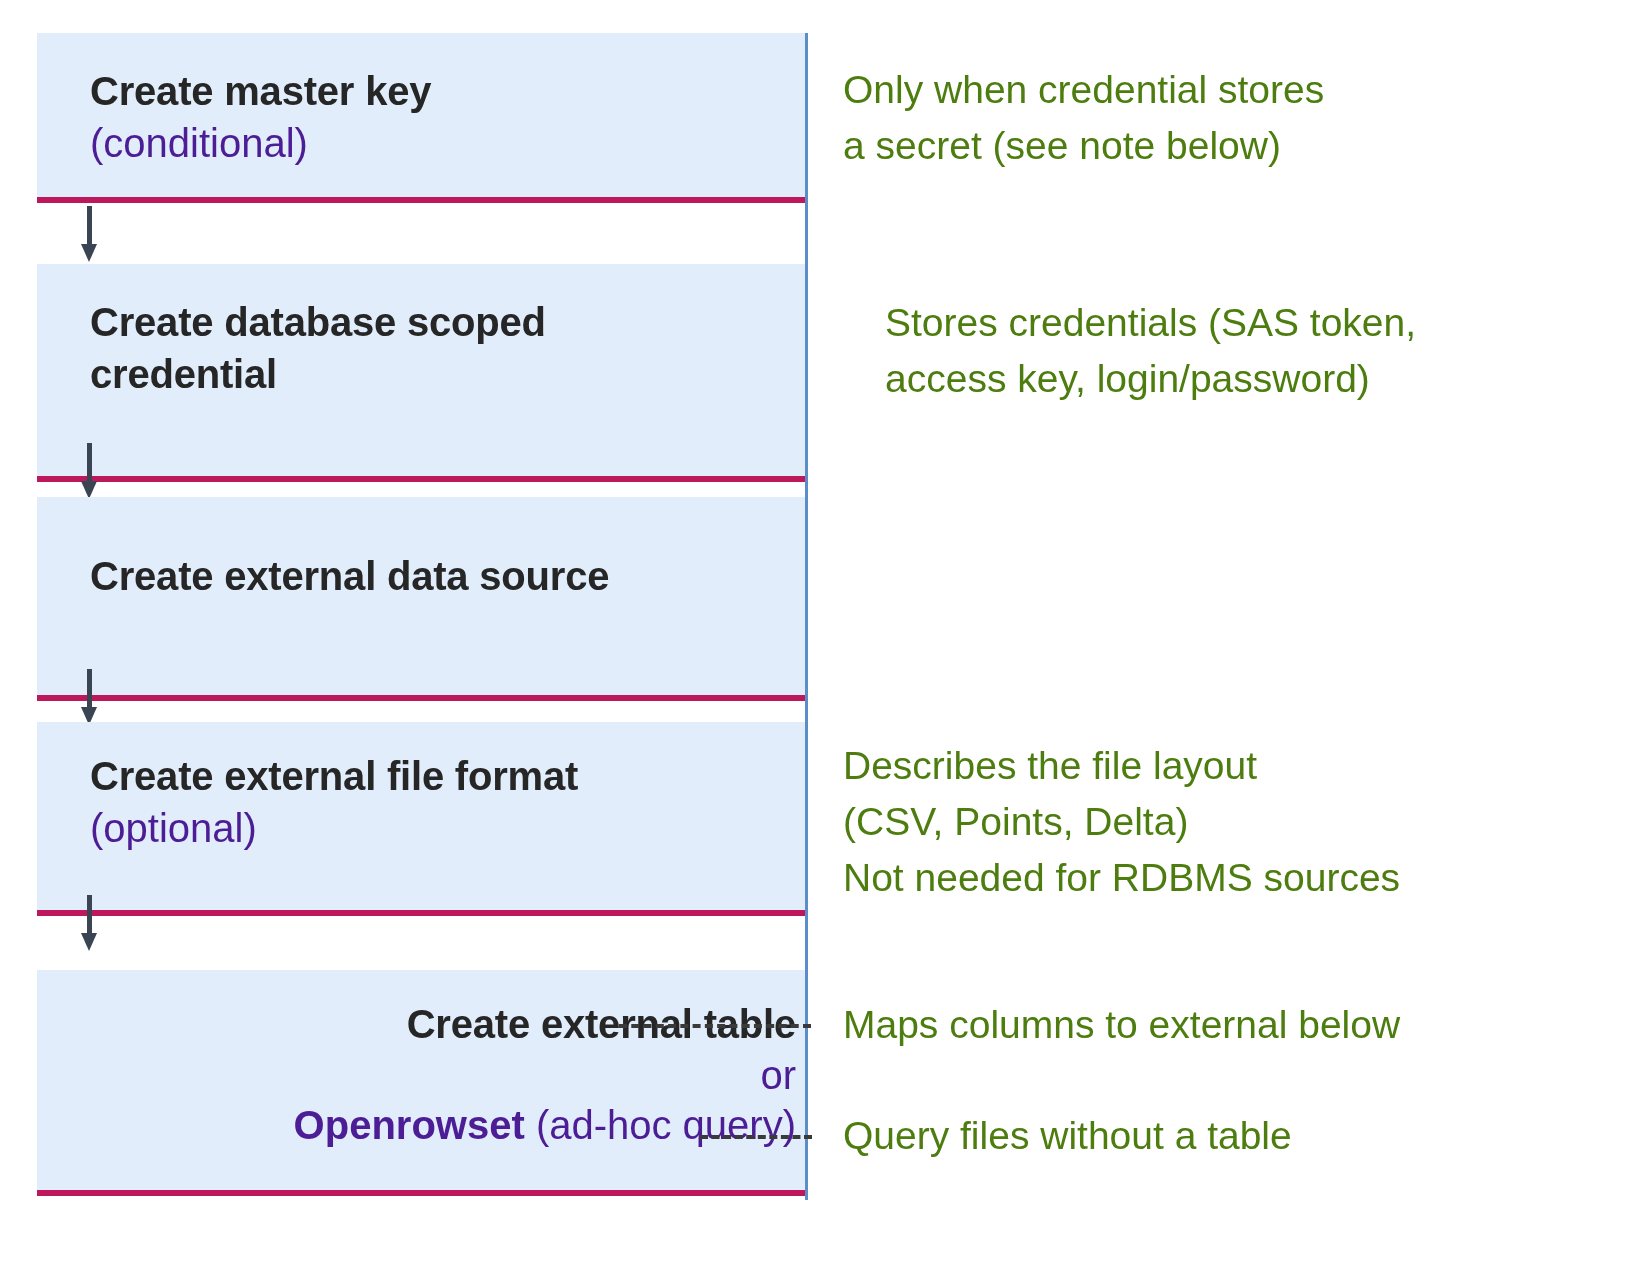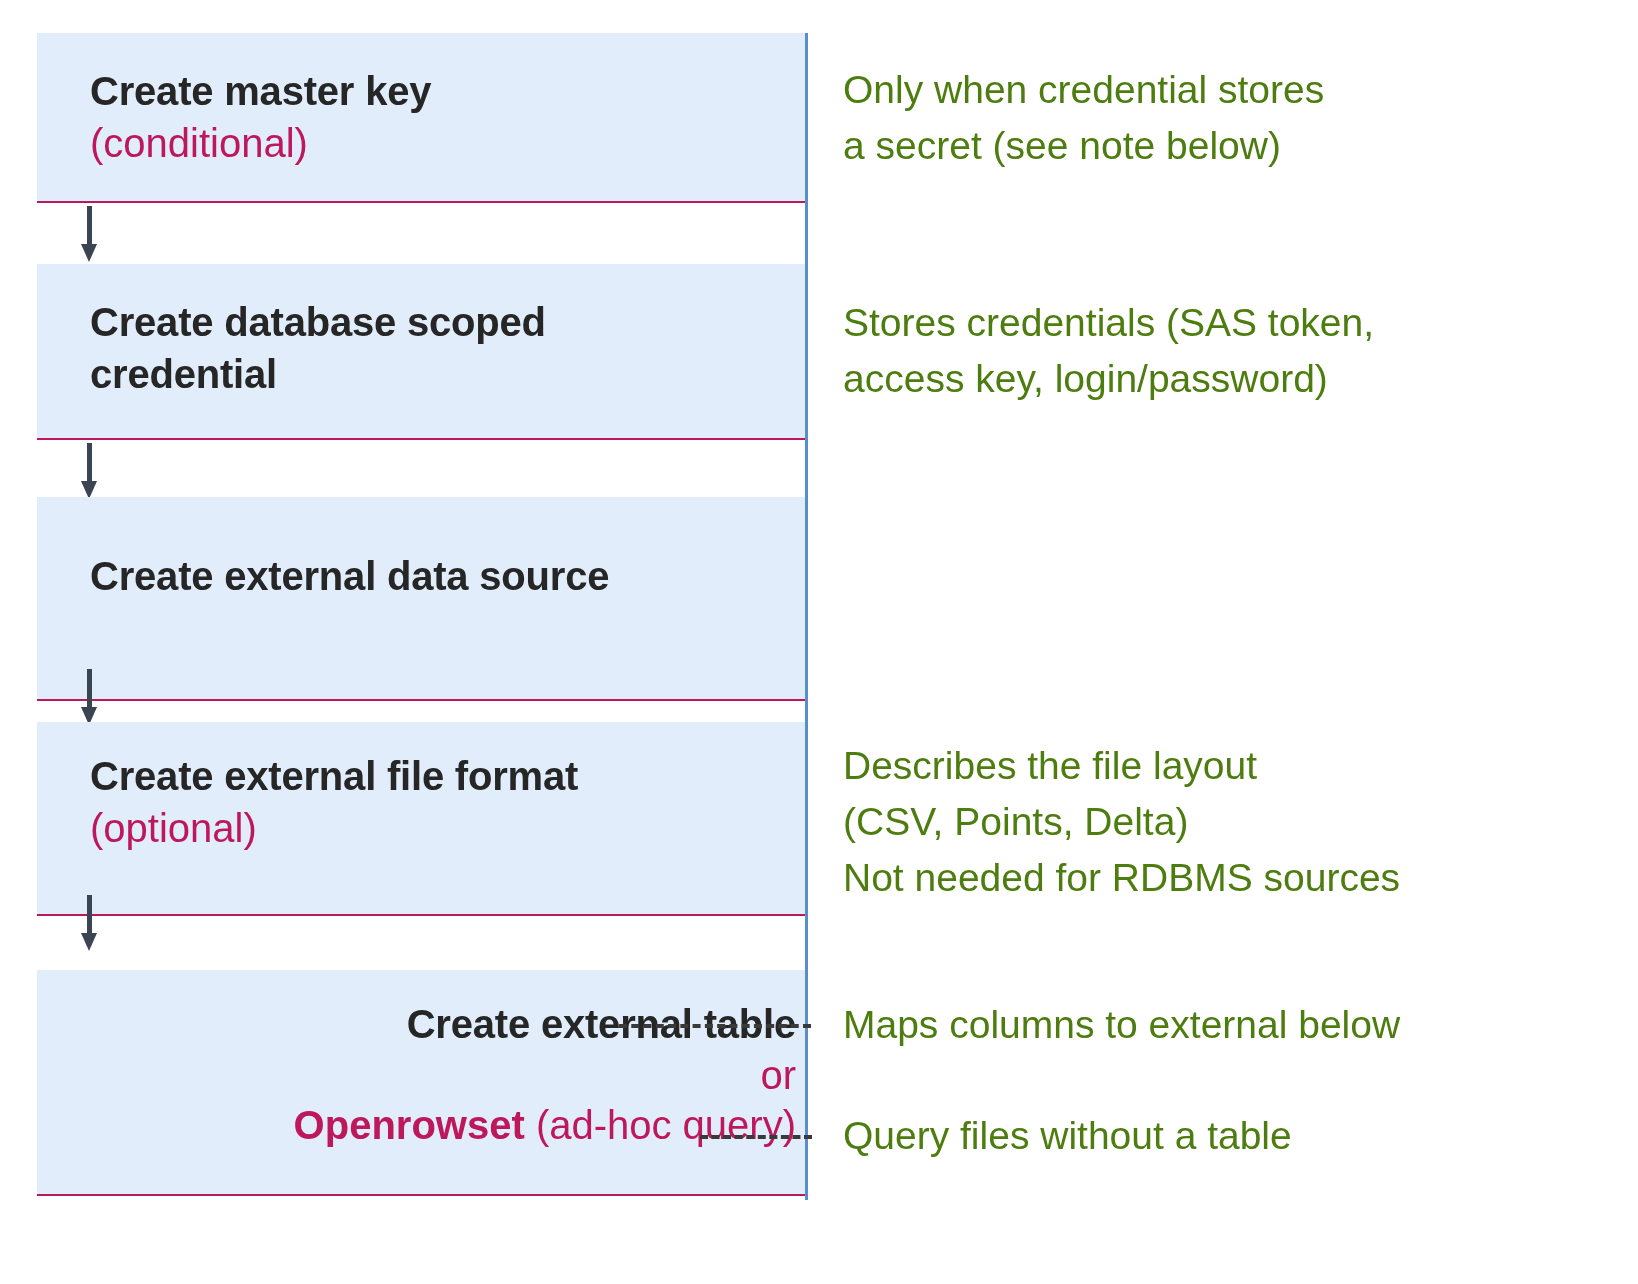--- a/index.html
+++ b/index.html
@@ -22,40 +22,40 @@
   }
 
   
   .box {
     position: absolute;
     left: 37px;
     width: 771px;
     background: #e1edfa;
     box-sizing: border-box;
   }
-  .box.rule-bottom{ border-bottom: 2px solid #be185d; }
+  .box.rule-bottom{ border-bottom: 6px solid #be185d; }
 
   .box-inner {
     position: absolute;
     left: 53px;
     right: 12px;
   }
   .ttl {
     font-weight: bold;
     font-size: 40px;
     line-height: 52px;
     letter-spacing: -0.2px;
     color: #262626;
     white-space: nowrap;
   }
   .sub {
     font-weight: normal;
     font-size: 40px;
     line-height: 52px;
-    color: #be185d;
+    color: #4c1d95;
     white-space: nowrap;
   }
 
   
   .spine {
     position: absolute;
     left: 805px;
     width: 3px;
     background: #5b8dc8;
   }
@@ -106,21 +106,21 @@
       <div class="sub">(conditional)</div>
     </div>
   </div>
   <div class="spine" style="top:33px;height:173px;"></div>
 
   <div class="arrow" style="top:206px;height:56px;">
     <div class="shaft" style="height:38px;"></div>
     <div class="head" style="top:38px;"></div>
   </div>
 
-  <div class="box rule-bottom" style="top:264px;height:176px;">
+  <div class="box rule-bottom" style="top:264px;height:218px;">
     <div class="box-inner" style="top:32px;">
       <div class="ttl" style="white-space:normal;max-width:600px;">Create database scoped credential</div>
     </div>
   </div>
   <div class="spine" style="top:206px;height:237px;"></div>
 
   <div class="arrow" style="top:443px;height:56px;">
     <div class="shaft" style="height:38px;"></div>
     <div class="head" style="top:38px;"></div>
   </div>
@@ -159,21 +159,21 @@
       </div>
     </div>
   </div>
   <div class="spine" style="top:895px;height:305px;"></div>
 
   <div class="dash" style="left:619px;top:1024px;width:192px;"></div>
   <div class="dash" style="left:700px;top:1135px;width:112px;"></div>
 
   <div class="note" style="top:62px;">Only when credential stores
 a secret (see note below)</div>
-  <div class="note" style="top:295px;">Stores credentials (SAS token,
+  <div class="note" style="top:295px;margin-left:42px;">Stores credentials (SAS token,
 access key, login/password)</div>
   <div class="note" style="top:738px;">Describes the file layout
 (CSV, Points, Delta)
 Not needed for RDBMS sources</div>
   <div class="note" style="top:997px;">Maps columns to external below</div>
   <div class="note" style="top:1108px;">Query files without a table</div>
 
 </div>
 
 </body></html>

